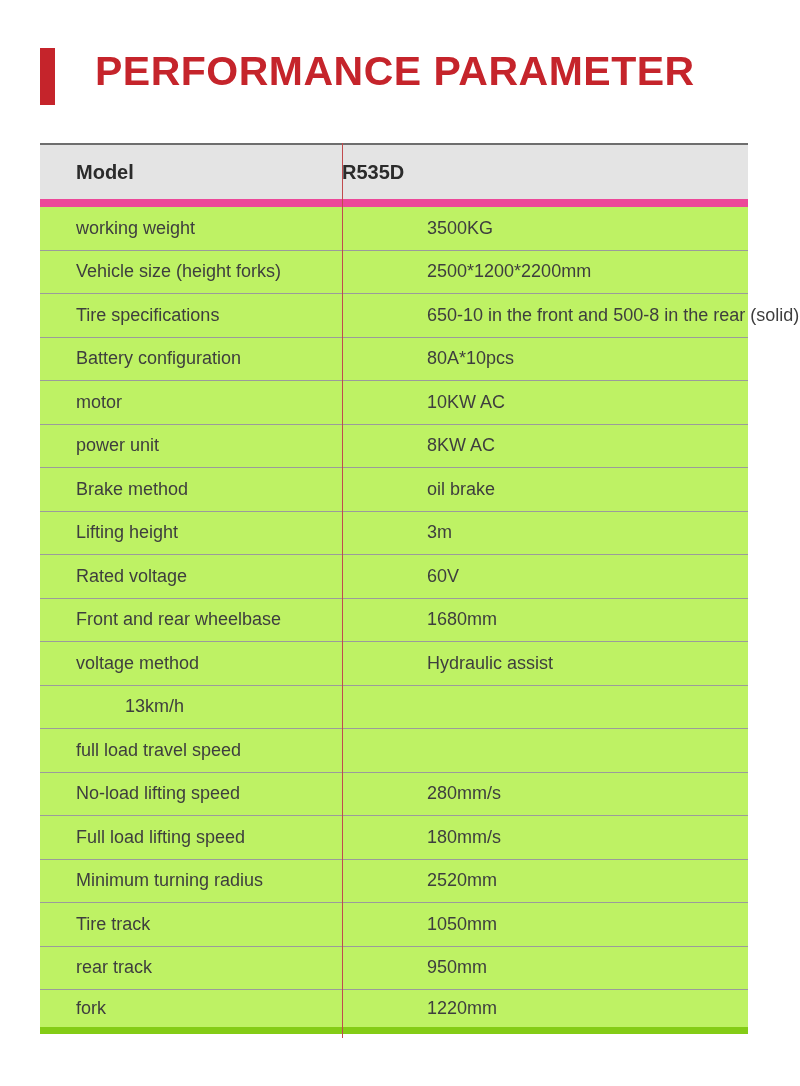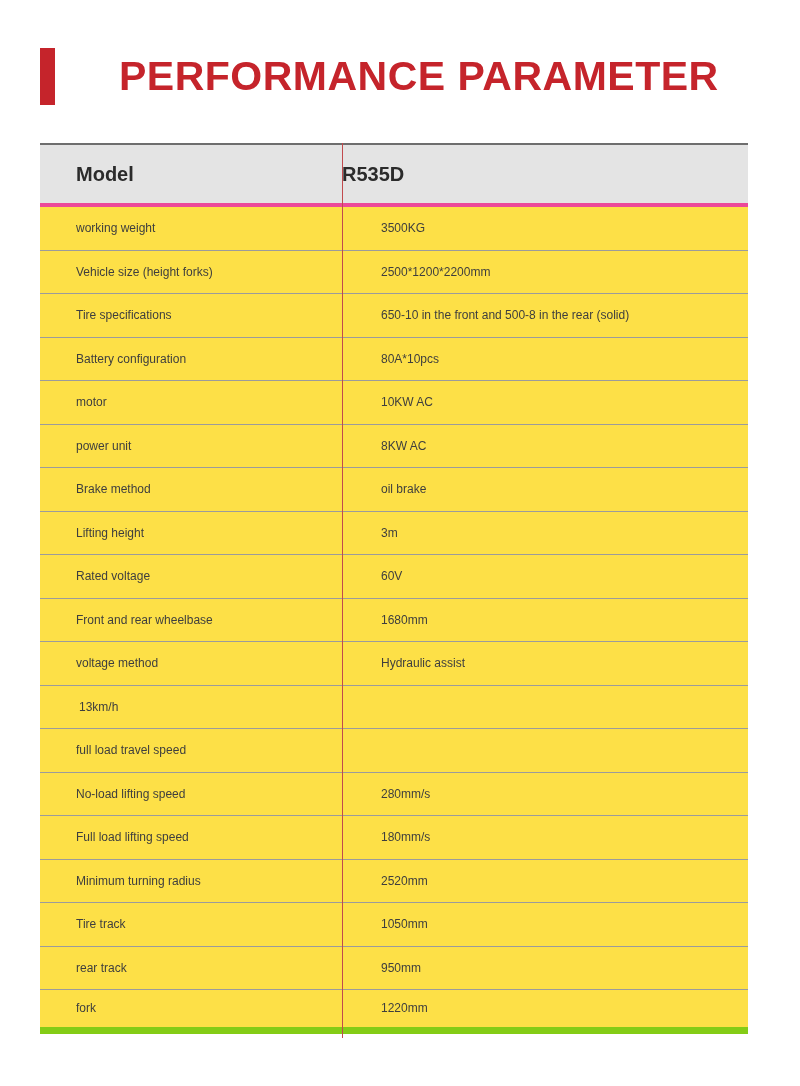--- a/index.html
+++ b/index.html
@@ -15,22 +15,20 @@
     background: #ffffff;
     overflow: hidden;
   }
 
   
   .title-block {
     position: absolute;
     left: 40px;
     top: 48px;
     display: flex;
-    align-items: center;
-    gap: 24px;
   }
   .title-bar {
     width: 15px;
     height: 57px;
     background: #c5242b;
     flex: 0 0 auto;
   }
   .title-text {
     margin-left: 40px;
     font-size: 41px;
@@ -54,21 +52,21 @@
     width: 1px;
     height: calc(100% + 4px);
     background: #c14a4d;
     z-index: 2;
   }
   .table-header {
     box-sizing: border-box;
     height: 64px;
     background: #e4e4e4;
     border-top: 2px solid #6e6e6e;
-    border-bottom: 4px solid #ec4899;
+    border-bottom: 8px solid #ec4899;
     display: flex;
     align-items: center;
     font-size: 20px;
     font-weight: bold;
     color: #2b2b2b;
   }
   .header-label {
     box-sizing: border-box;
     width: 302px;
     padding-left: 36px;
@@ -77,38 +75,38 @@
   .header-value {
     box-sizing: border-box;
     flex: 1 1 auto;
   }
   .spec-row {
     box-sizing: border-box;
     height: 43.5px;
     border-bottom: 1px solid #9b9b9b;
     display: flex;
     align-items: center;
-    font-size: 12px;
+    font-size: 18px;
     color: #3e3e3e;
-    background: #fde047;
+    background: #bef264;
   }
   .spec-row:last-child {
     border-bottom: 7px solid #84cc16;
   }
   .spec-label {
     box-sizing: border-box;
     width: 302px;
     padding-left: 36px;
     flex: 0 0 auto;
     white-space: nowrap;
   }
   .spec-value {
     box-sizing: border-box;
     flex: 1 1 auto;
-    padding-left: 39px;
+    padding-left: 85px;
     white-space: nowrap;
   }
 </style>
 </head>
 <body>
 
 <div class="page">
 
   <div class="title-block">
     <div class="title-bar"></div>

